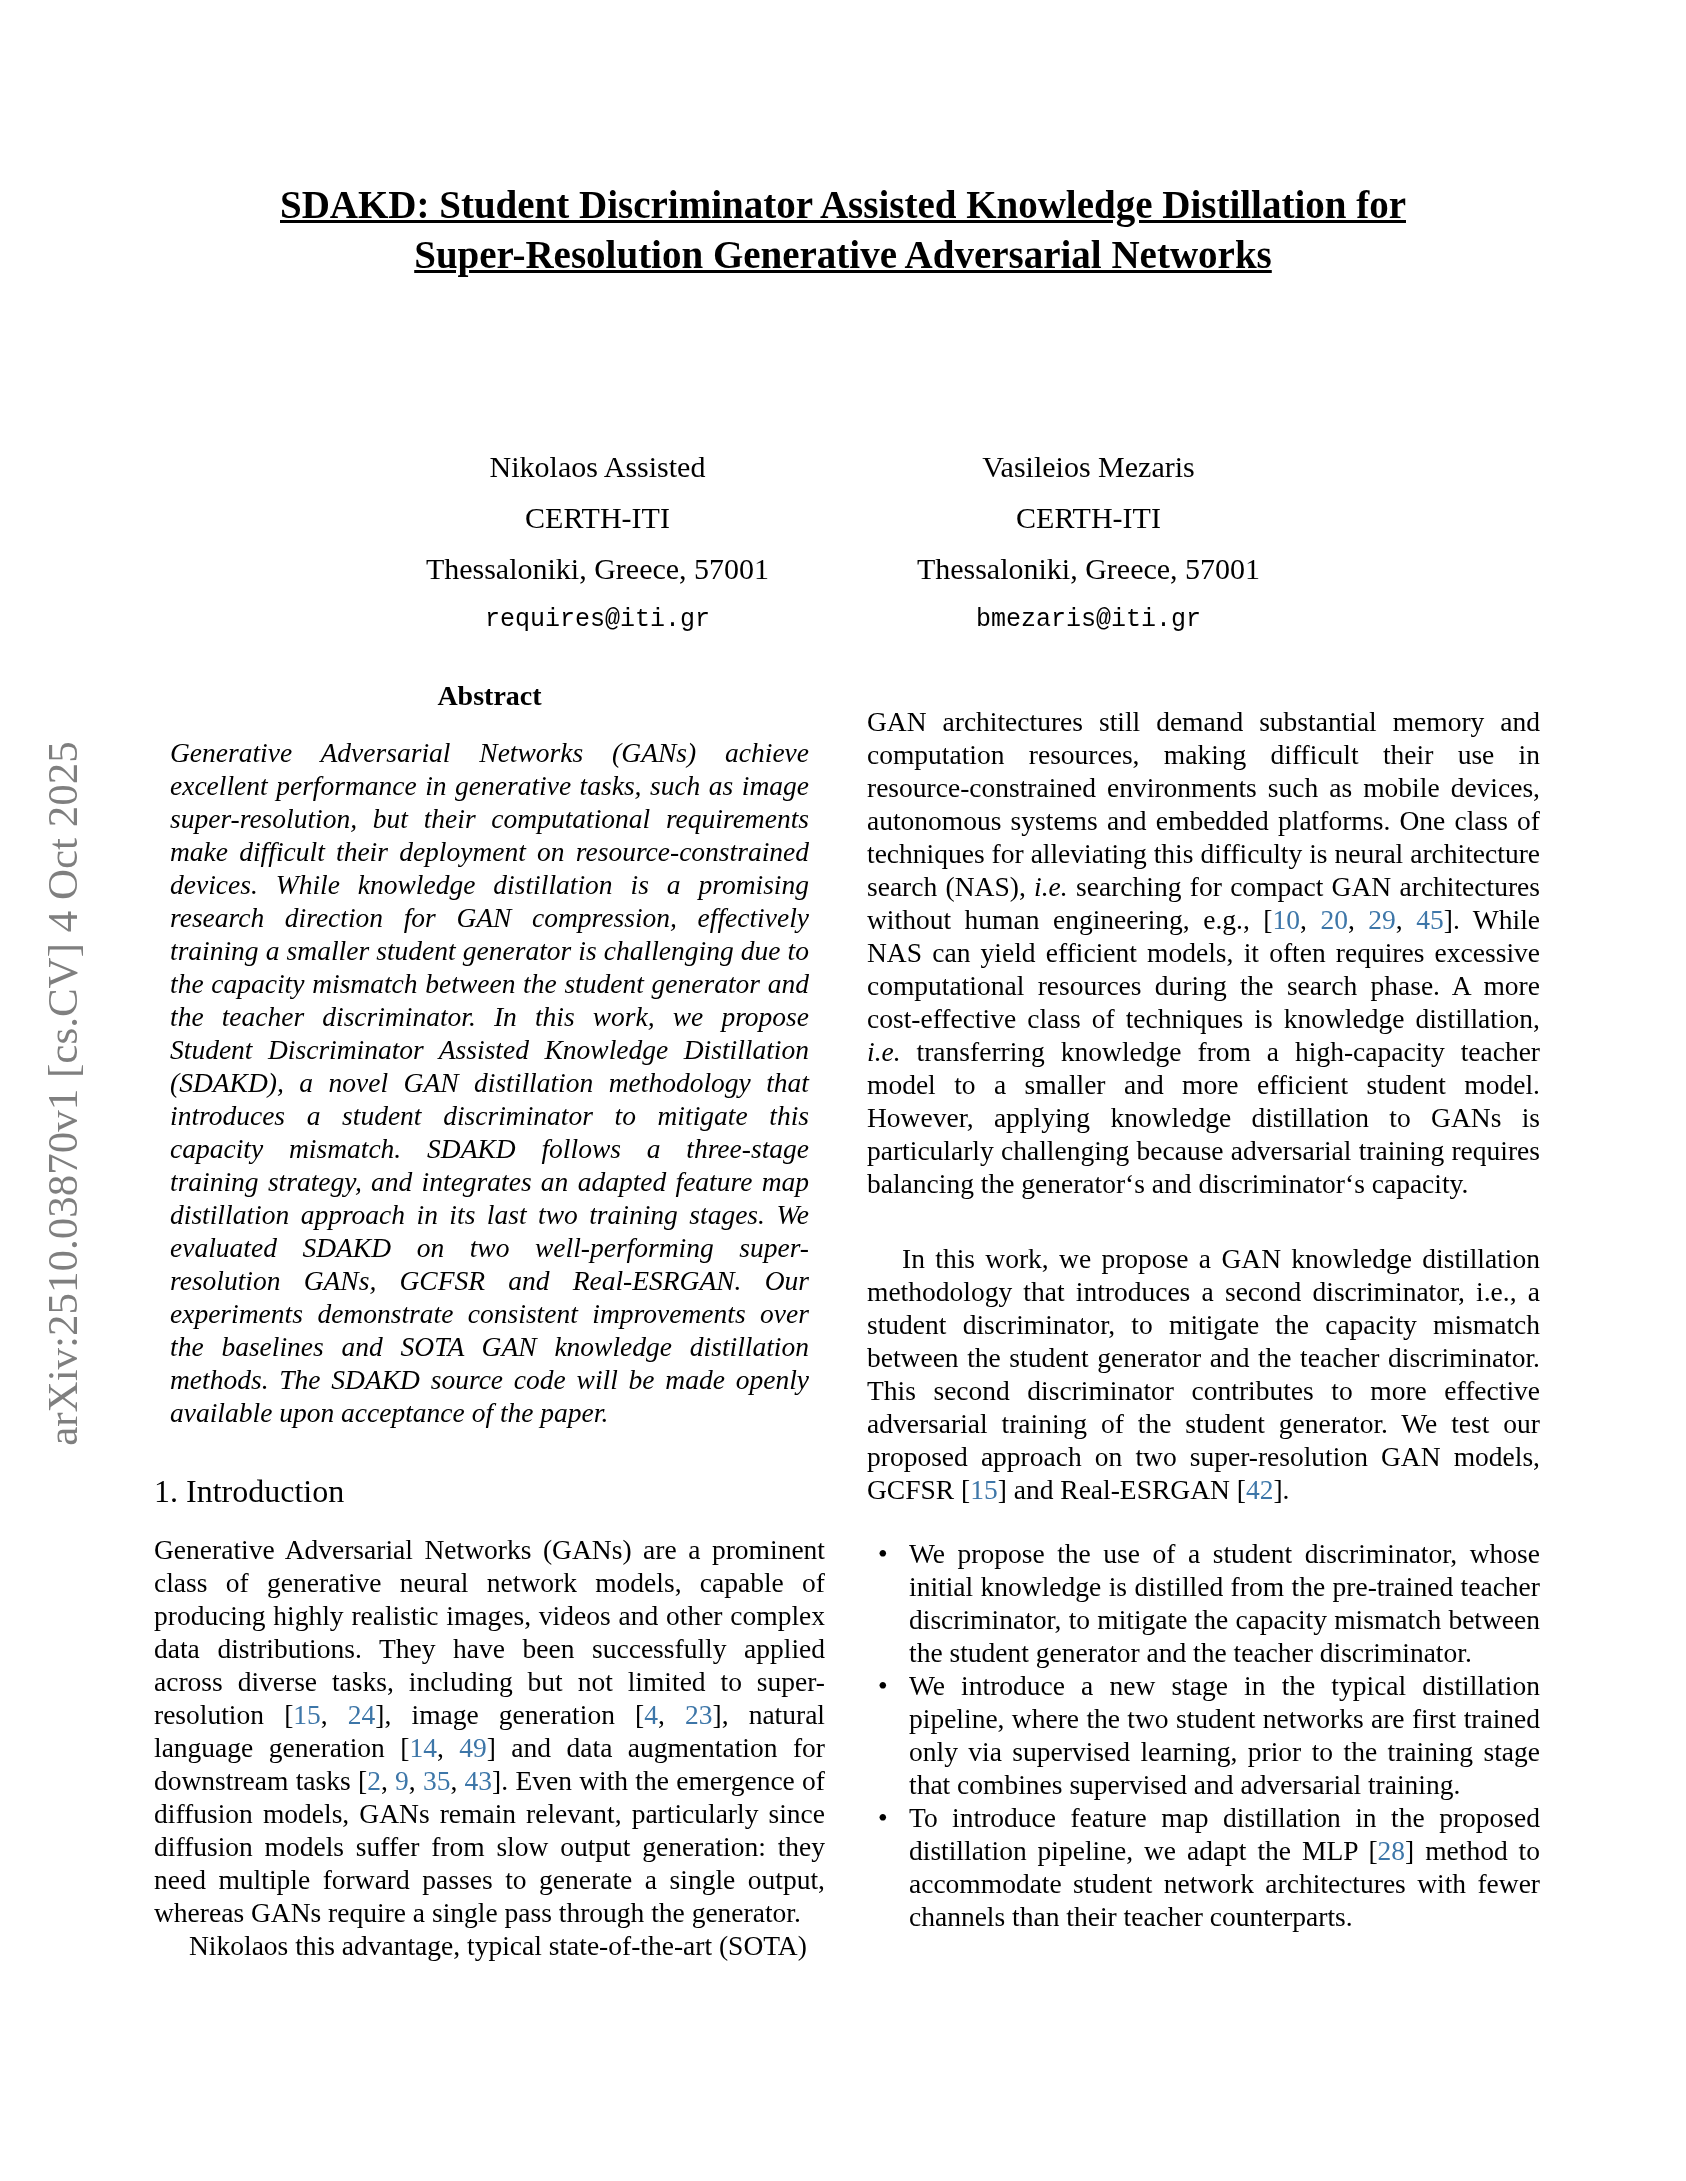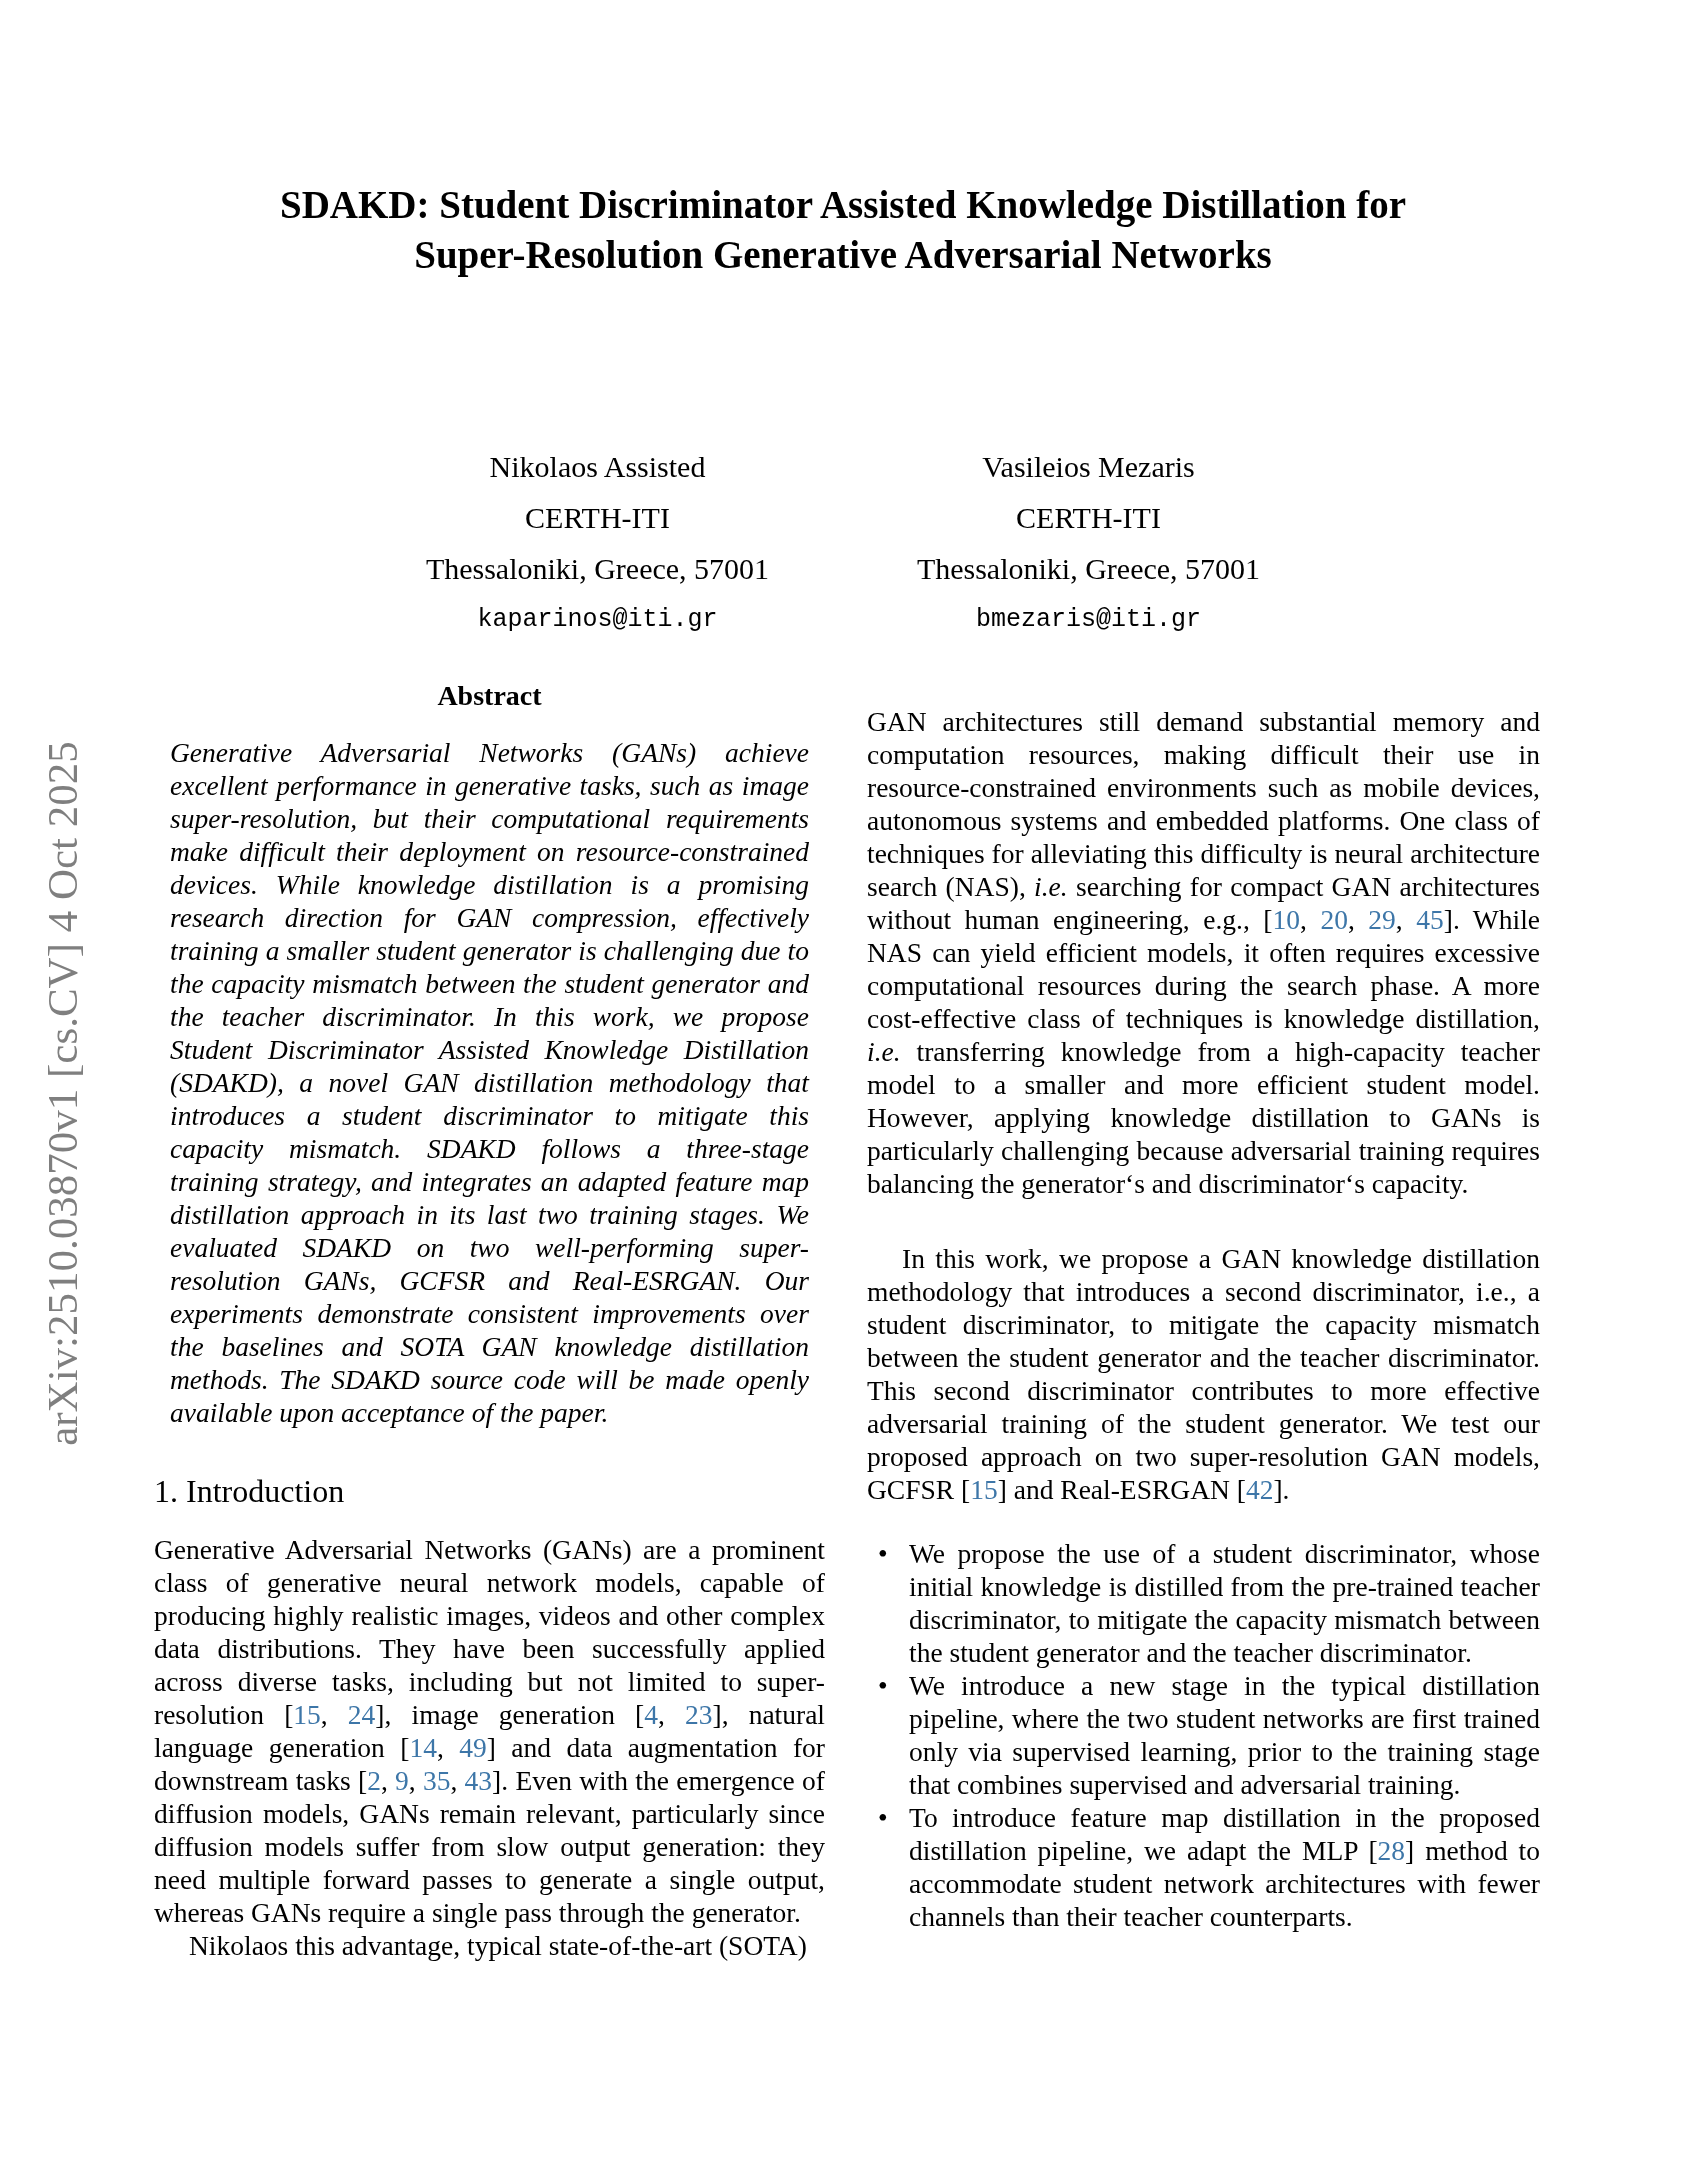--- a/index.html
+++ b/index.html
@@ -27,20 +27,21 @@
   }
 
   
   .paper-title {
     position: absolute;
     top: 180px; left: 147px; right: 147px;
     margin: 0;
     text-align: center;
     font-size: 39px; font-weight: bold;
     line-height: 50px;
+    text-decoration: underline;
   }
   .paper-title span { display: block; }
 
   
   .author-block {
     position: absolute; top: 441px;
     width: 487px; text-align: center;
   }
   .author-1 { left: 354px; }
   .author-2 { left: 845px; }
@@ -107,21 +108,21 @@
 
   <h1 class="paper-title">
     <span>SDAKD: Student Discriminator Assisted Knowledge Distillation for</span>
     <span>Super-Resolution Generative Adversarial Networks</span>
   </h1>
 
   <div class="author-block author-1">
     <div class="author-line">Nikolaos Assisted</div>
     <div class="author-line">CERTH-ITI</div>
     <div class="author-line">Thessaloniki, Greece, 57001</div>
-    <div class="author-email">kaparinos@iti.gr</div>
+    <div class="author-email">requires@iti.gr</div>
   </div>
   <div class="author-block author-2">
     <div class="author-line">Vasileios Mezaris</div>
     <div class="author-line">CERTH-ITI</div>
     <div class="author-line">Thessaloniki, Greece, 57001</div>
     <div class="author-email">bmezaris@iti.gr</div>
   </div>
 
   <div class="col-left">
     <h2 class="abstract-heading">Abstract</h2>

